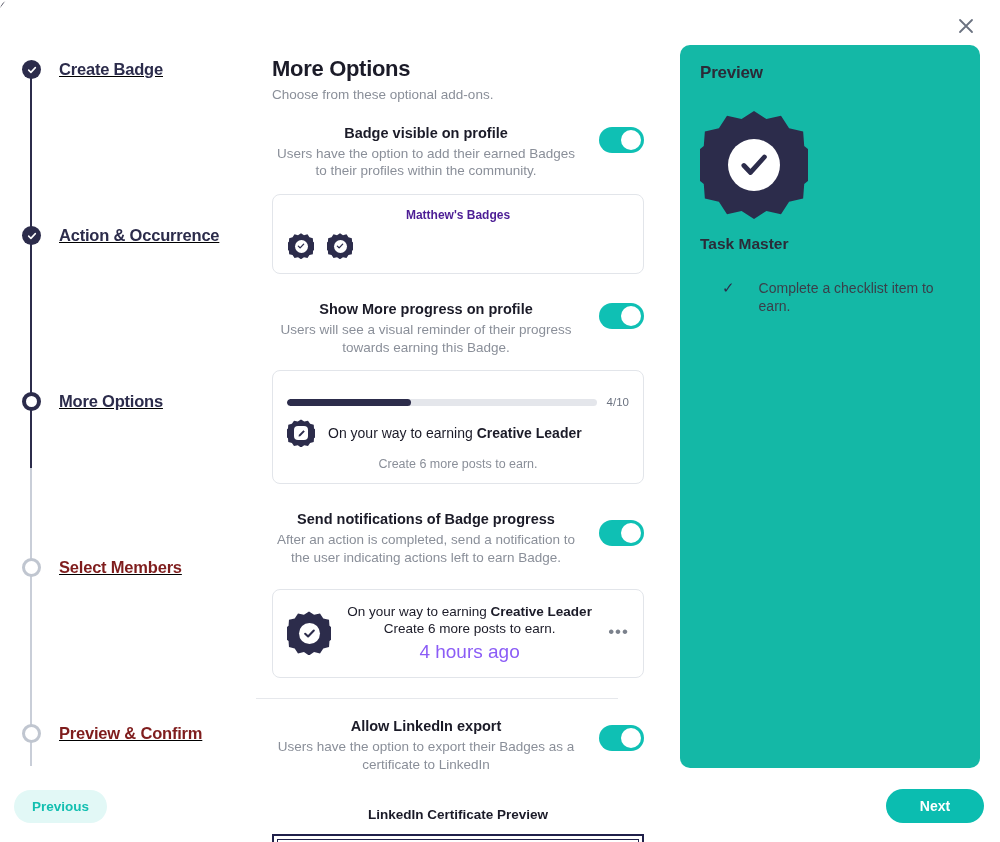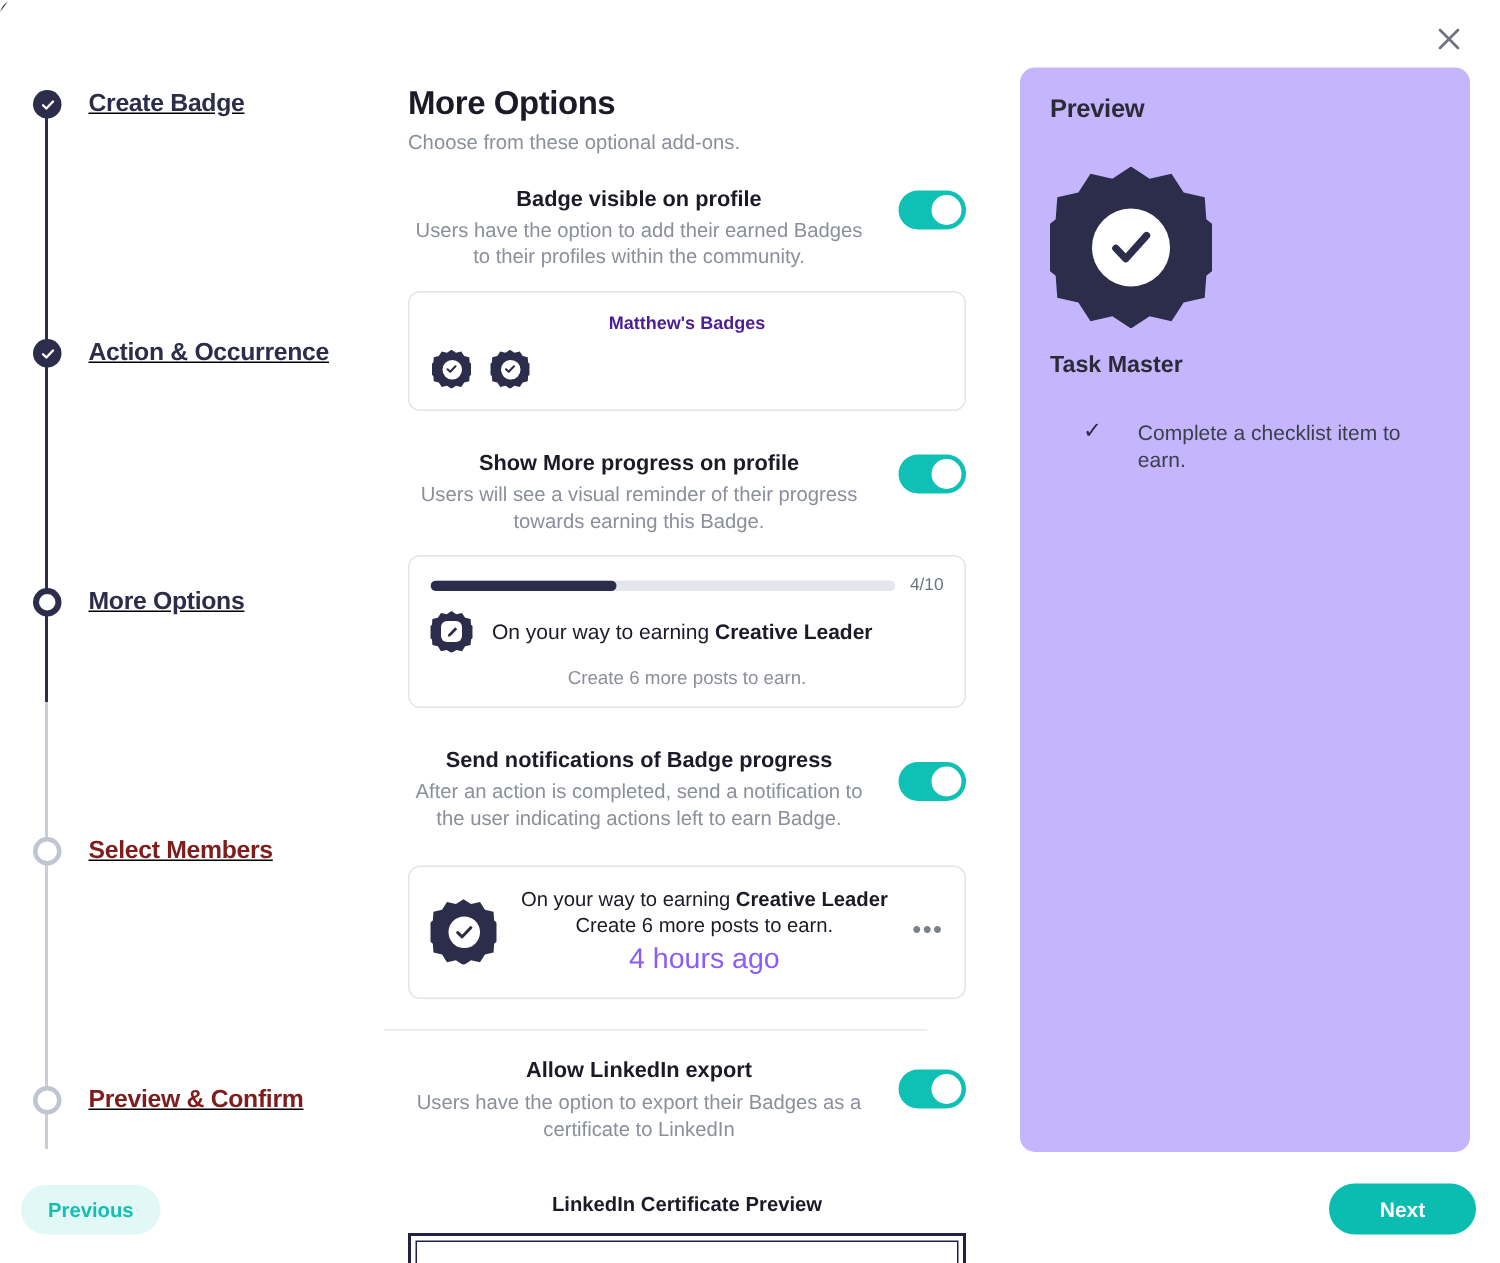--- a/index.html
+++ b/index.html
@@ -133,21 +133,21 @@
   .scallop.sm .inner-circle { width: 13px; height: 13px; }
   .scallop.lg .inner-circle { width: 21px; height: 21px; }
   .scallop.xl .inner-circle { width: 52px; height: 52px; }
   .scallop .inner-square {
     background: #fff; border-radius: 4px;
     width: 14px; height: 14px;
     display: flex; align-items: center; justify-content: center;
   }
 
   
-  .card-progress { padding: 13px 14px 12px; }
+  .card-progress { padding: 25px 14px 12px; }
   .prog-row { display: flex; align-items: center; gap: 10px; }
   .prog-track {
     flex: 1; height: 7px; border-radius: 4px; background: #e4e6eb;
     overflow: hidden;
   }
   .prog-fill { height: 100%; border-radius: 4px; background: #2c2c4b; }
   .prog-count { font-size: 11.5px; color: #6b7280; white-space: nowrap; }
   .prog-main { display: flex; align-items: center; gap: 13px; margin-top: 11px; }
   .prog-text { font-size: 14px; color: #1b1b28; }
   .prog-text b { font-weight: bold; }
@@ -178,21 +178,21 @@
     border: 2px solid #20204a;
     padding: 3px;
     height: 80px;
   }
   .cert-inner { border: 1px solid #20204a; width: 100%; height: 100%; }
 
   
   .preview {
     position: absolute; left: 680px; top: 45px;
     width: 300px; height: 723px;
-    background: #c4b5fd; border-radius: 10px;
+    background: #14b8a6; border-radius: 10px;
     padding: 18px 20px;
   }
   .preview-title {
     font-size: 17px; font-weight: bold; color: #2b2b38; letter-spacing: -0.2px;
   }
   .preview-badge-wrap {
     margin-top: 28px; display: flex; flex-direction: column; align-items: flex-start;
   }
   .preview-badge-name {
     margin-top: 16px; font-size: 15.5px; font-weight: bold; color: #2b2b38;

